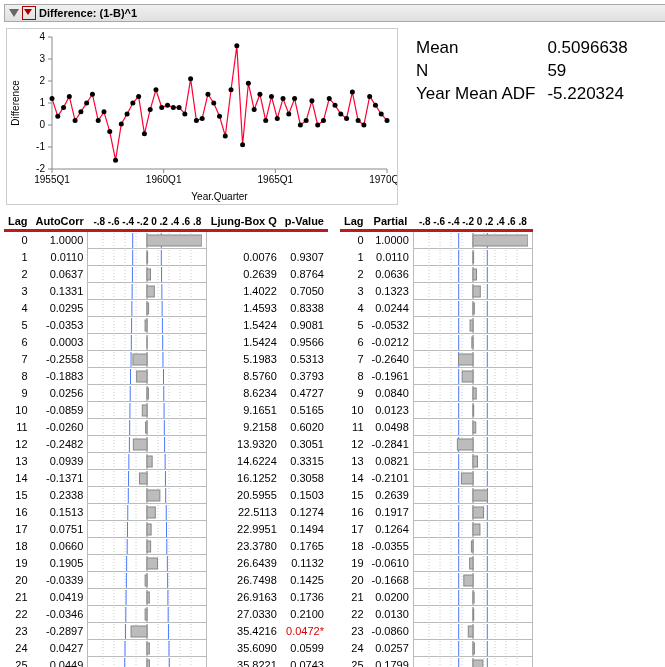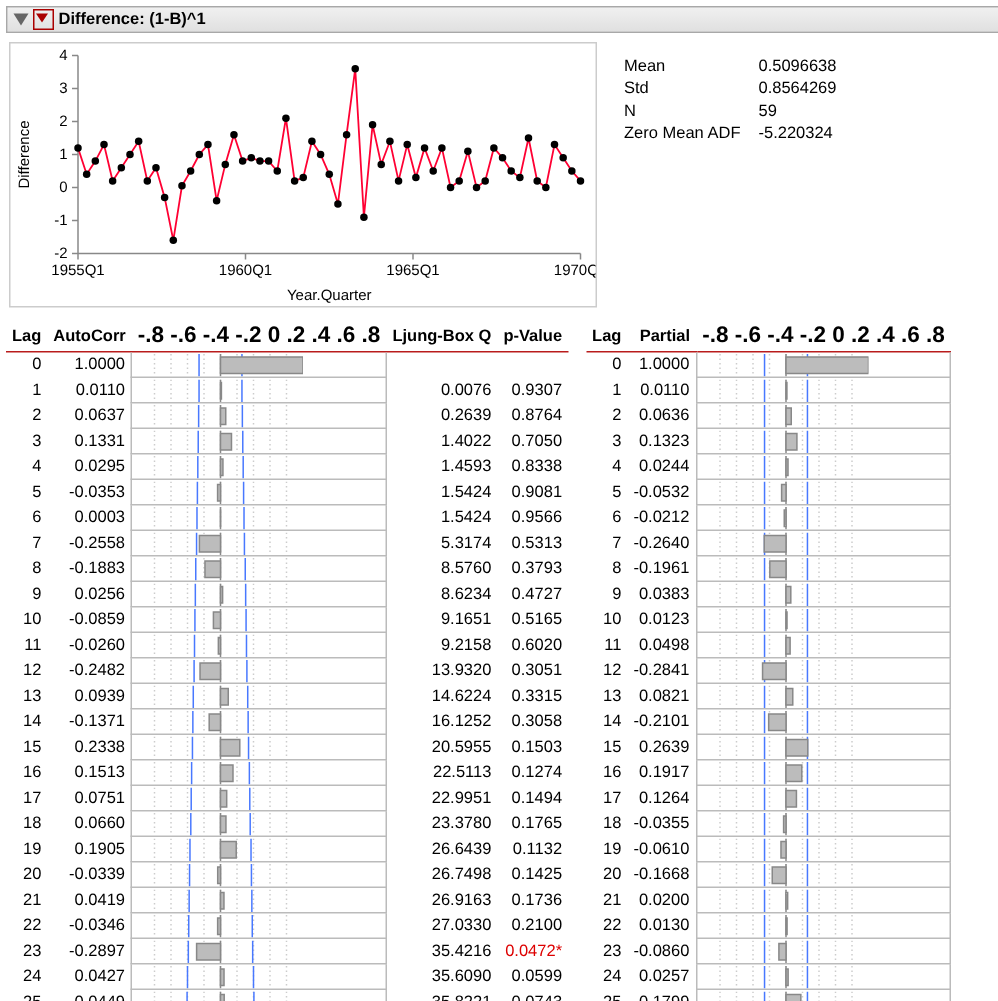--- a/index.html
+++ b/index.html
@@ -37,49 +37,48 @@
     content: "";
     position: absolute;
     left: 1px; top: 2px;
     border-left: 4px solid transparent;
     border-right: 4px solid transparent;
     border-top: 6px solid #a00;
   }
   .top-row { display: flex; gap: 16px; margin: 6px 2px 8px 2px; }
   .chart-box { display: flex; flex-direction: column; }
   .chart-svg { border: 1px solid #ccc; background: #fff; }
-  .stats-table { font-size: 11px; margin-top: 8px; }
+  .stats-table { font-size: 17px; margin-top: 8px; }
   .stats-table td { padding: 0 10px 1px 0; white-space: nowrap; }
 
   .autocorr-row { display: flex; align-items: flex-start; }
   .tbl { border-collapse: collapse; font-size: 11px; }
   .tbl th {
-    border-bottom: 1px solid #b91c1c;
+    border-bottom: 3px solid #b91c1c;
     font-weight: bold;
     padding: 2px 4px;
-    text-align: right;
     white-space: nowrap;
     background: #fff;
   }
   .tbl td {
     padding: 0.5px 4px;
     text-align: right;
     white-space: nowrap;
   }
   .corr-cell {
     width: 110px;
     height: 15px;
     position: relative;
     padding:0;
     border:1px solid #bbb;
     border-top:none;
   }
   .corr-head {
     width:110px;
-    font-size:15px;
+    font-size:10px;
     letter-spacing:0;
     text-align:center;
     padding:2px 0;
     margin-left:42px;
   }
   .sig { color: #d00; }
 </style>
 </head>
 <body>
 
@@ -181,29 +180,25 @@
       </svg>
   </div>
   <div>
     <table class="stats-table">
       <tbody>
           <tr>
             <td>Mean</td>
             <td>0.5096638</td>
           </tr>
       <tr>
-            <td>Std</td>
-            <td>0.8564269</td>
-          </tr>
-      <tr>
             <td>N</td>
             <td>59</td>
           </tr>
       <tr>
-            <td>Zero Mean ADF</td>
+            <td>Year Mean ADF</td>
             <td>-5.220324</td>
           </tr>
     </tbody>
       </table>
   </div>
 </div>
 
 <div class="autocorr-row">
   <table class="tbl" id="autocorr-left">
     <thead>
@@ -390,21 +385,21 @@
               <line x1="66" y1="0" x2="66" y2="15" stroke="#ccc" stroke-dasharray="1 2"></line>
               <line x1="77" y1="0" x2="77" y2="15" stroke="#ccc" stroke-dasharray="1 2"></line>
               <line x1="88" y1="0" x2="88" y2="15" stroke="#ccc" stroke-dasharray="1 2"></line>
               <line x1="99" y1="0" x2="99" y2="15" stroke="#ccc" stroke-dasharray="1 2"></line>
               <line x1="39.05" y1="0" x2="39.05" y2="15" stroke="#4878ff"></line>
               <line x1="70.95" y1="0" x2="70.95" y2="15" stroke="#4878ff"></line>
               <line x1="55" y1="0" x2="55" y2="15" stroke="#888"></line>
               <rect x="40.931" y="2" width="14.069" height="11" fill="#bcbcbc" stroke="#888"></rect>
             </svg>
           </td>
-          <td>5.3174</td>
+          <td>5.1983</td>
           <td class="">0.5313</td>
         </tr>
         <tr>
           <td>8</td>
           <td>-0.1883</td>
           <td class="corr-cell">
             <svg width="110" height="15" style="display:block">
               <line x1="11" y1="0" x2="11" y2="15" stroke="#ccc" stroke-dasharray="1 2"></line>
               <line x1="21.999999999999993" y1="0" x2="21.999999999999993" y2="15" stroke="#ccc" stroke-dasharray="1 2"></line>
               <line x1="33" y1="0" x2="33" y2="15" stroke="#ccc" stroke-dasharray="1 2"></line>
@@ -1009,21 +1004,21 @@
               <line x1="99" y1="0" x2="99" y2="15" stroke="#ccc" stroke-dasharray="1 2"></line>
               <line x1="40.7" y1="0" x2="40.7" y2="15" stroke="#4878ff"></line>
               <line x1="69.3" y1="0" x2="69.3" y2="15" stroke="#4878ff"></line>
               <line x1="55" y1="0" x2="55" y2="15" stroke="#888"></line>
               <rect x="44.2145" y="2" width="10.785499999999999" height="11" fill="#bcbcbc" stroke="#888"></rect>
             </svg>
           </td>
         </tr>
         <tr>
           <td>9</td>
-          <td>0.0383</td>
+          <td>0.0840</td>
           <td class="corr-cell">
             <svg width="110" height="15" style="display:block">
               <line x1="11" y1="0" x2="11" y2="15" stroke="#ccc" stroke-dasharray="1 2"></line>
               <line x1="21.999999999999993" y1="0" x2="21.999999999999993" y2="15" stroke="#ccc" stroke-dasharray="1 2"></line>
               <line x1="33" y1="0" x2="33" y2="15" stroke="#ccc" stroke-dasharray="1 2"></line>
               <line x1="44" y1="0" x2="44" y2="15" stroke="#ccc" stroke-dasharray="1 2"></line>
               <line x1="55" y1="0" x2="55" y2="15" stroke="#ccc" stroke-dasharray="1 2"></line>
               <line x1="66" y1="0" x2="66" y2="15" stroke="#ccc" stroke-dasharray="1 2"></line>
               <line x1="77" y1="0" x2="77" y2="15" stroke="#ccc" stroke-dasharray="1 2"></line>
               <line x1="88" y1="0" x2="88" y2="15" stroke="#ccc" stroke-dasharray="1 2"></line>

